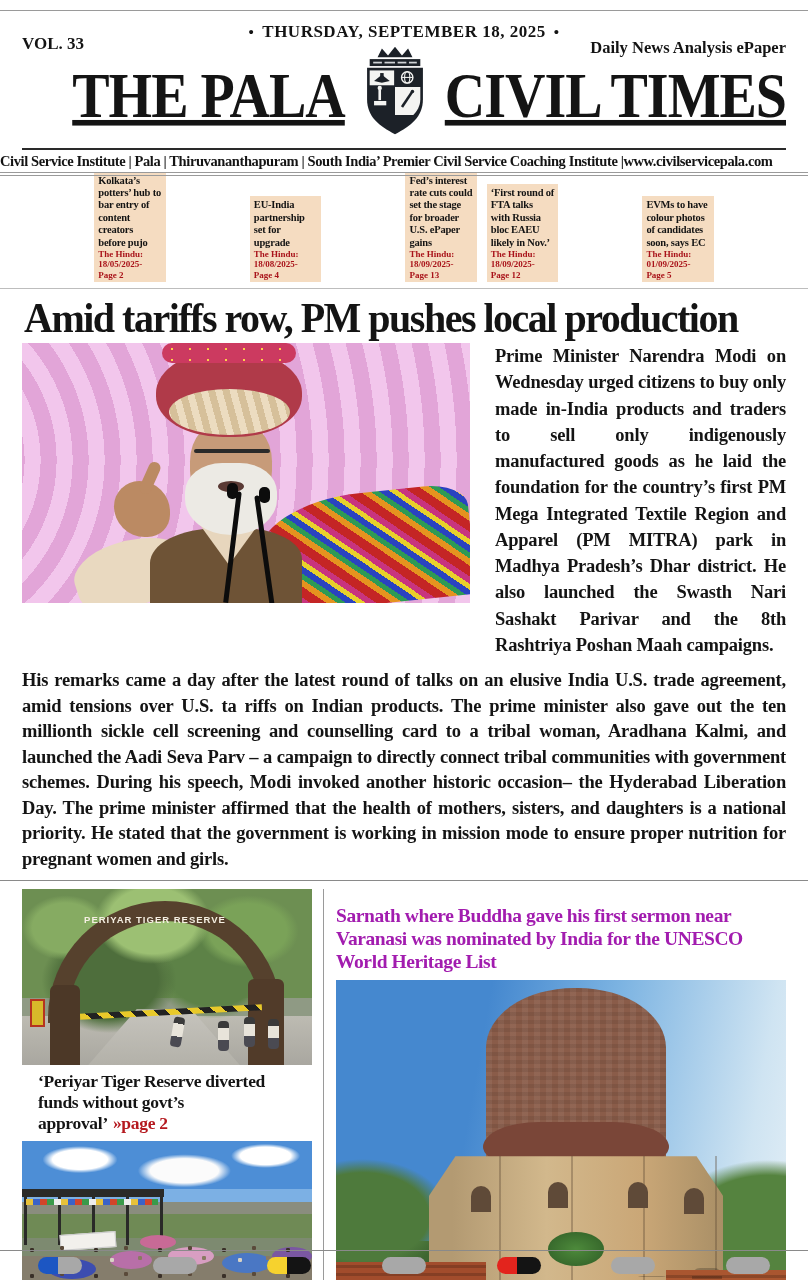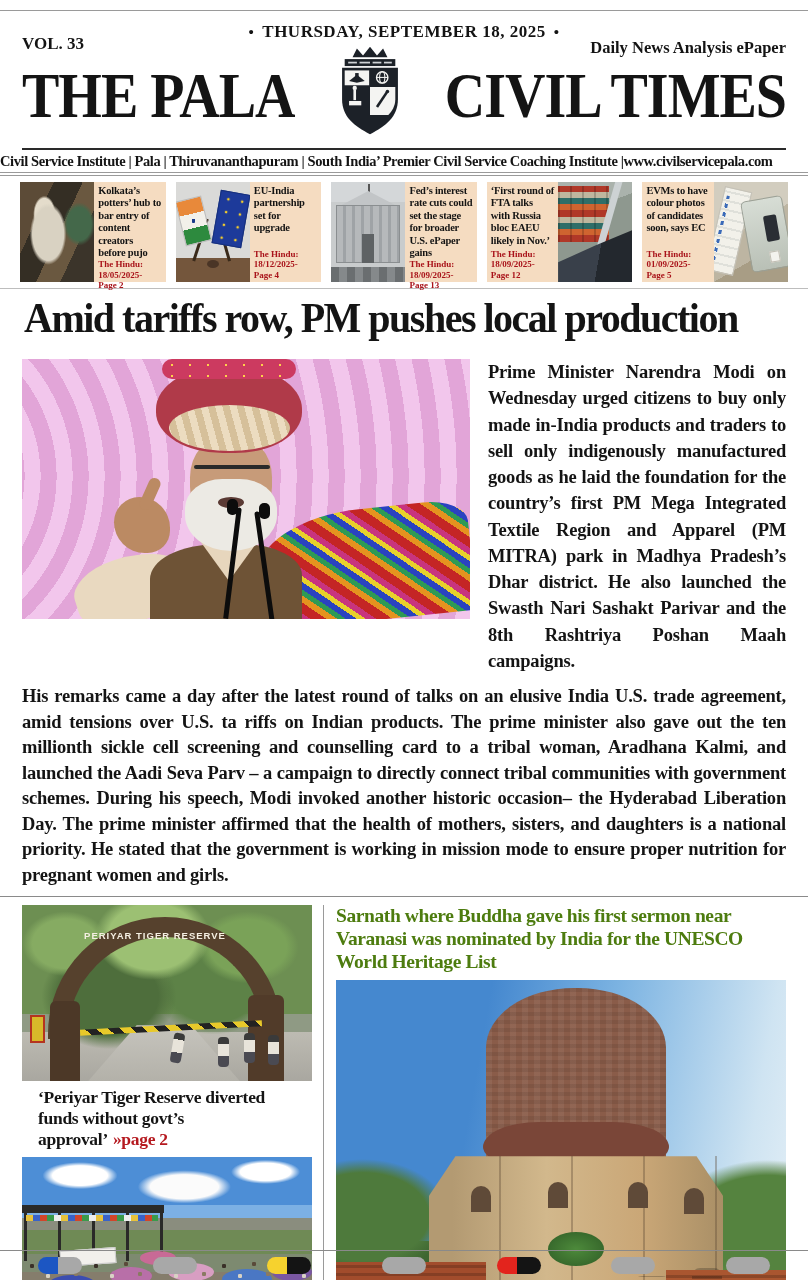--- a/index.html
+++ b/index.html
@@ -6,30 +6,30 @@
   body { background:#e8e8e8; font-family:"Liberation Serif", serif; }
   .page { position:relative; width:808px; height:1280px; margin:0 auto; background:#fff; color:#141414; overflow:hidden; }
 
   
   .top-rule { position:absolute; top:10px; left:0; right:0; height:1px; background:#9a9a9a; }
   .dateline { margin-top:22px; text-align:center; font-weight:700; font-size:17px; letter-spacing:.5px; }
   .dateline .bullet { font-size:15px; padding:0 8px; }
   .mast-wrap { position:relative; margin-top:20px; }
   .vol { position:absolute; left:22px; top:12px; font-weight:700; font-size:17px; }
   .edition { position:absolute; right:22px; top:16px; font-weight:700; font-size:16.5px; }
-  .mast-row { display:flex; align-items:center; justify-content:space-between; padding:0 22px; height:92px; margin-top:8px; }
+  .mast-row { display:flex; align-items:center; justify-content:flex-end; padding:0 22px; height:92px; margin-top:8px;text-decoration:underline; }
   .mast-title { font-size:56px; font-weight:700; letter-spacing:-1px; white-space:nowrap; line-height:1; transform:scaleY(1.12); transform-origin:center 60%; }
   .crest { flex:none; margin:0 6px; }
   .mast-rule { height:2px; background:#2a2a2a; margin:6px 22px 0; }
   .tagline { font-weight:700; font-size:14.5px; letter-spacing:-.4px; white-space:nowrap; padding:3px 0 2px; }
   .dbl-rule { height:1px; background:#9a9a9a; margin:0 0 2px; }
 
   
   .strip { display:flex; gap:10px; margin:6px 20px 0; height:100px; }
-  .card { flex:1; display:flex; cursor:pointer; }
+  .card { flex:1; display:flex; cursor:pointer;align-items:flex-end; }
   .thumb { width:51%; position:relative; overflow:hidden; flex:none; }
   .cardtxt { flex:1; background:#f5dcc1; padding:3px 4px 2px; display:flex; flex-direction:column; justify-content:space-between; }
   .card-h { font-weight:700; font-size:10.5px; line-height:1.18; letter-spacing:-.2px; }
   .card-src { color:#a9131a; font-weight:700; font-size:9px; line-height:1.15; }
   .strip-rule { height:1px; background:#bdbdbd; margin:6px 0 0; }
 
   
   .t-potters { background:
     radial-gradient(26px 44px at 38% 52%, #d9d2c2 0 60%, transparent 70%),
     radial-gradient(16px 26px at 33% 32%, #e4dccb 0 60%, transparent 70%),
@@ -68,21 +68,21 @@
     background:repeating-linear-gradient(0deg, #f2f1ea 0 7px, #dfe0da 7px 9px); border:1px solid #c5c2b8; }
   .e-btns { position:absolute; left:12%; top:10%; width:12%; height:78%;
     background:repeating-linear-gradient(0deg, #3a6ab8 0 4px, transparent 4px 9px); }
   .e-unit { position:absolute; right:1%; top:16%; width:56%; height:72%; transform:rotate(-10deg);
     background:linear-gradient(#d7ddd5, #b9c0b6); border-radius:5px; border:1px solid #9aa096; }
   .e-screen { position:absolute; right:18%; top:24%; width:34%; height:38%; background:#2a2e34; border-radius:2px; }
   .e-slip { position:absolute; right:26%; bottom:8%; width:26%; height:16%; background:#f4f3ee; border:1px solid #c0bdb2; }
 
   
   .headline { margin:8px 24px 4px; font-size:40px; font-weight:700; letter-spacing:-1.5px; line-height:1.05; white-space:nowrap; transform:scaleY(1.08); transform-origin:left center; }
-  .lead { display:flex; gap:18px; margin:20px 22px 0; }
+  .lead { display:flex; gap:25px; margin:4px 22px 0; }
   .lead-photo { position:relative; width:448px; height:260px; flex:none; overflow:hidden;
     background:repeating-radial-gradient(circle at -28% 45%, #f2c6ec 0 16px, #e2a5d8 16px 32px); }
   .lead-intro { flex:1; font-weight:700; font-size:18.5px; line-height:1.42; text-align:justify; letter-spacing:-.2px; }
   .abs { position:absolute; }
   .m-shawl { left:235px; top:150px; width:215px; height:112px; border-radius:50% 20% 0 30%; transform:rotate(-6deg);
     background:repeating-linear-gradient(40deg, #c42525 0 9px, #e5931f 9px 15px, #2e9a55 15px 20px, #2a43c0 20px 26px, #e8d02b 26px 31px, #c8347e 31px 37px); }
   .m-body { left:128px; top:185px; width:152px; height:78px; background:#6e5336; border-radius:45% 40% 0 0; }
   .m-collar { left:178px; top:182px; width:58px; height:40px; background:#e7d6bd; clip-path:polygon(0 0,100% 0,50% 100%); }
   .m-arm { left:52px; top:196px; width:122px; height:66px; background:#e9d9c0; border-radius:40% 60% 10% 40%; transform:rotate(-18deg); }
   .m-hand { left:92px; top:138px; width:56px; height:56px; background:#bb8a63; border-radius:45% 55% 40% 55%; }
@@ -104,21 +104,21 @@
 
   .body-par { margin:10px 22px 0; font-weight:700; font-size:18.5px; line-height:1.38; text-align:justify; letter-spacing:-.2px; }
   .mid-rule { height:1px; background:#8a8a8a; margin:8px 0 0; }
 
   
   .bottom { display:flex; margin:8px 22px 0; }
   .bot-left { width:302px; flex:none; padding-right:12px; border-right:1px solid #9a9a9a; }
   .bot-right { flex:1; padding-left:12px; }
   .cap { font-size:17.5px; font-weight:700; line-height:1.18; letter-spacing:-.3px; margin:6px 16px 8px; }
   .pageref { color:#b5191f; margin-left:5px; cursor:pointer; }
-  .sar-head { color:#4d7c0f; font-weight:700; font-size:19.5px; line-height:1.16; letter-spacing:-.4px; margin-bottom:7px; }
+  .sar-head { color:#a21caf; font-weight:700; font-size:19.5px; line-height:1.16; letter-spacing:-.4px; margin-bottom:7px;margin-top:16px; }
 
   
   .ph-periyar { position:relative; width:290px; height:176px; overflow:hidden;
     background:
       radial-gradient(60px 45px at 15% 22%, #86ab62 0 55%, transparent 72%),
       radial-gradient(80px 60px at 45% 18%, #9cc073 0 55%, transparent 72%),
       radial-gradient(70px 50px at 78% 24%, #7aa258 0 55%, transparent 72%),
       radial-gradient(90px 70px at 30% 52%, #4e6e3c 0 55%, transparent 75%),
       radial-gradient(80px 60px at 66% 48%, #5d8247 0 55%, transparent 75%),
       linear-gradient(#6d8f52 0 62%, #8f9a84 62% 72%, #bdbbb2 72%, #a9a7a0); }
@@ -257,21 +257,21 @@
         <div class="fl-pole l abs"></div>
         <div class="fl-pole r abs"></div>
         <div class="fl-in abs"></div>
         <div class="fl-eu abs"></div>
         <div class="fl-base abs"></div>
       </div>
       <div class="cardtxt">
         <div class="card-h">EU-India partnership set for upgrade</div>
         <div class="card-src">
           <div>The Hindu:</div>
-          <div>18/12/2025- Page 4</div>
+          <div>18/08/2025- Page 4</div>
         </div>
       </div>
     </div>
     <div class="card">
       <div class="thumb t-fed">
         <div class="f-flag abs"></div>
         <div class="f-ped abs"></div>
         <div class="f-face abs"></div>
         <div class="f-door abs"></div>
         <div class="f-base abs"></div>

